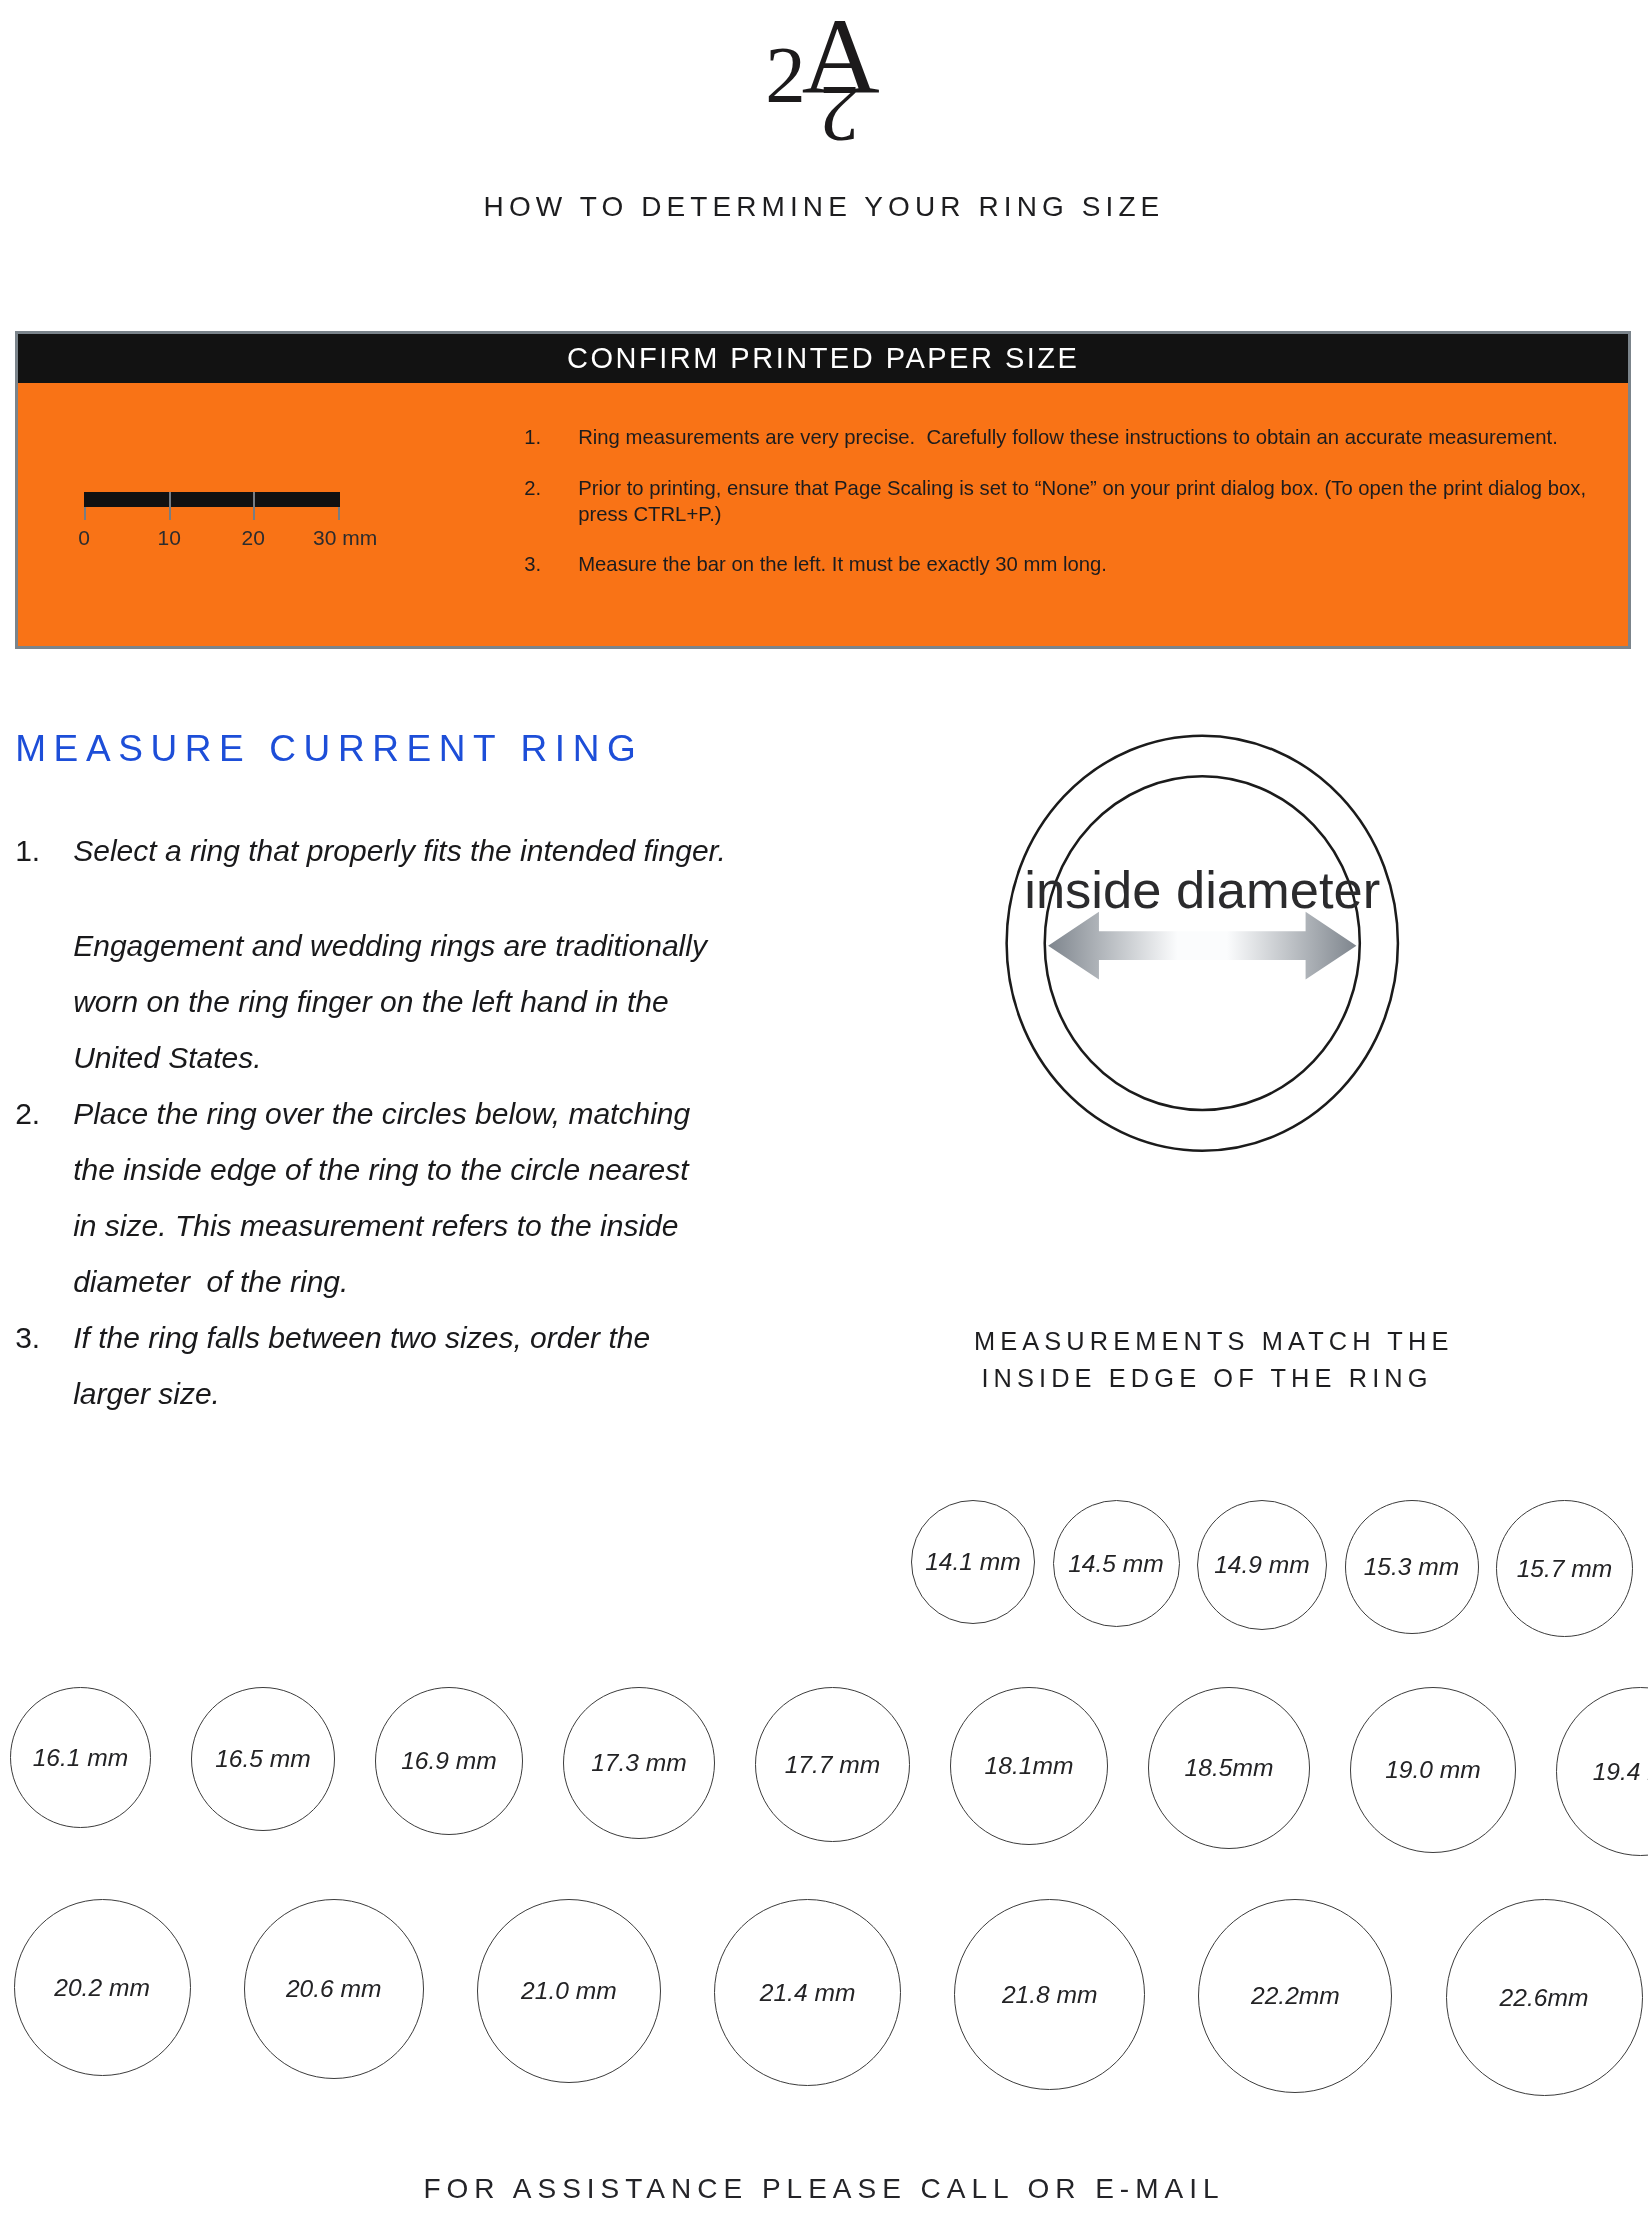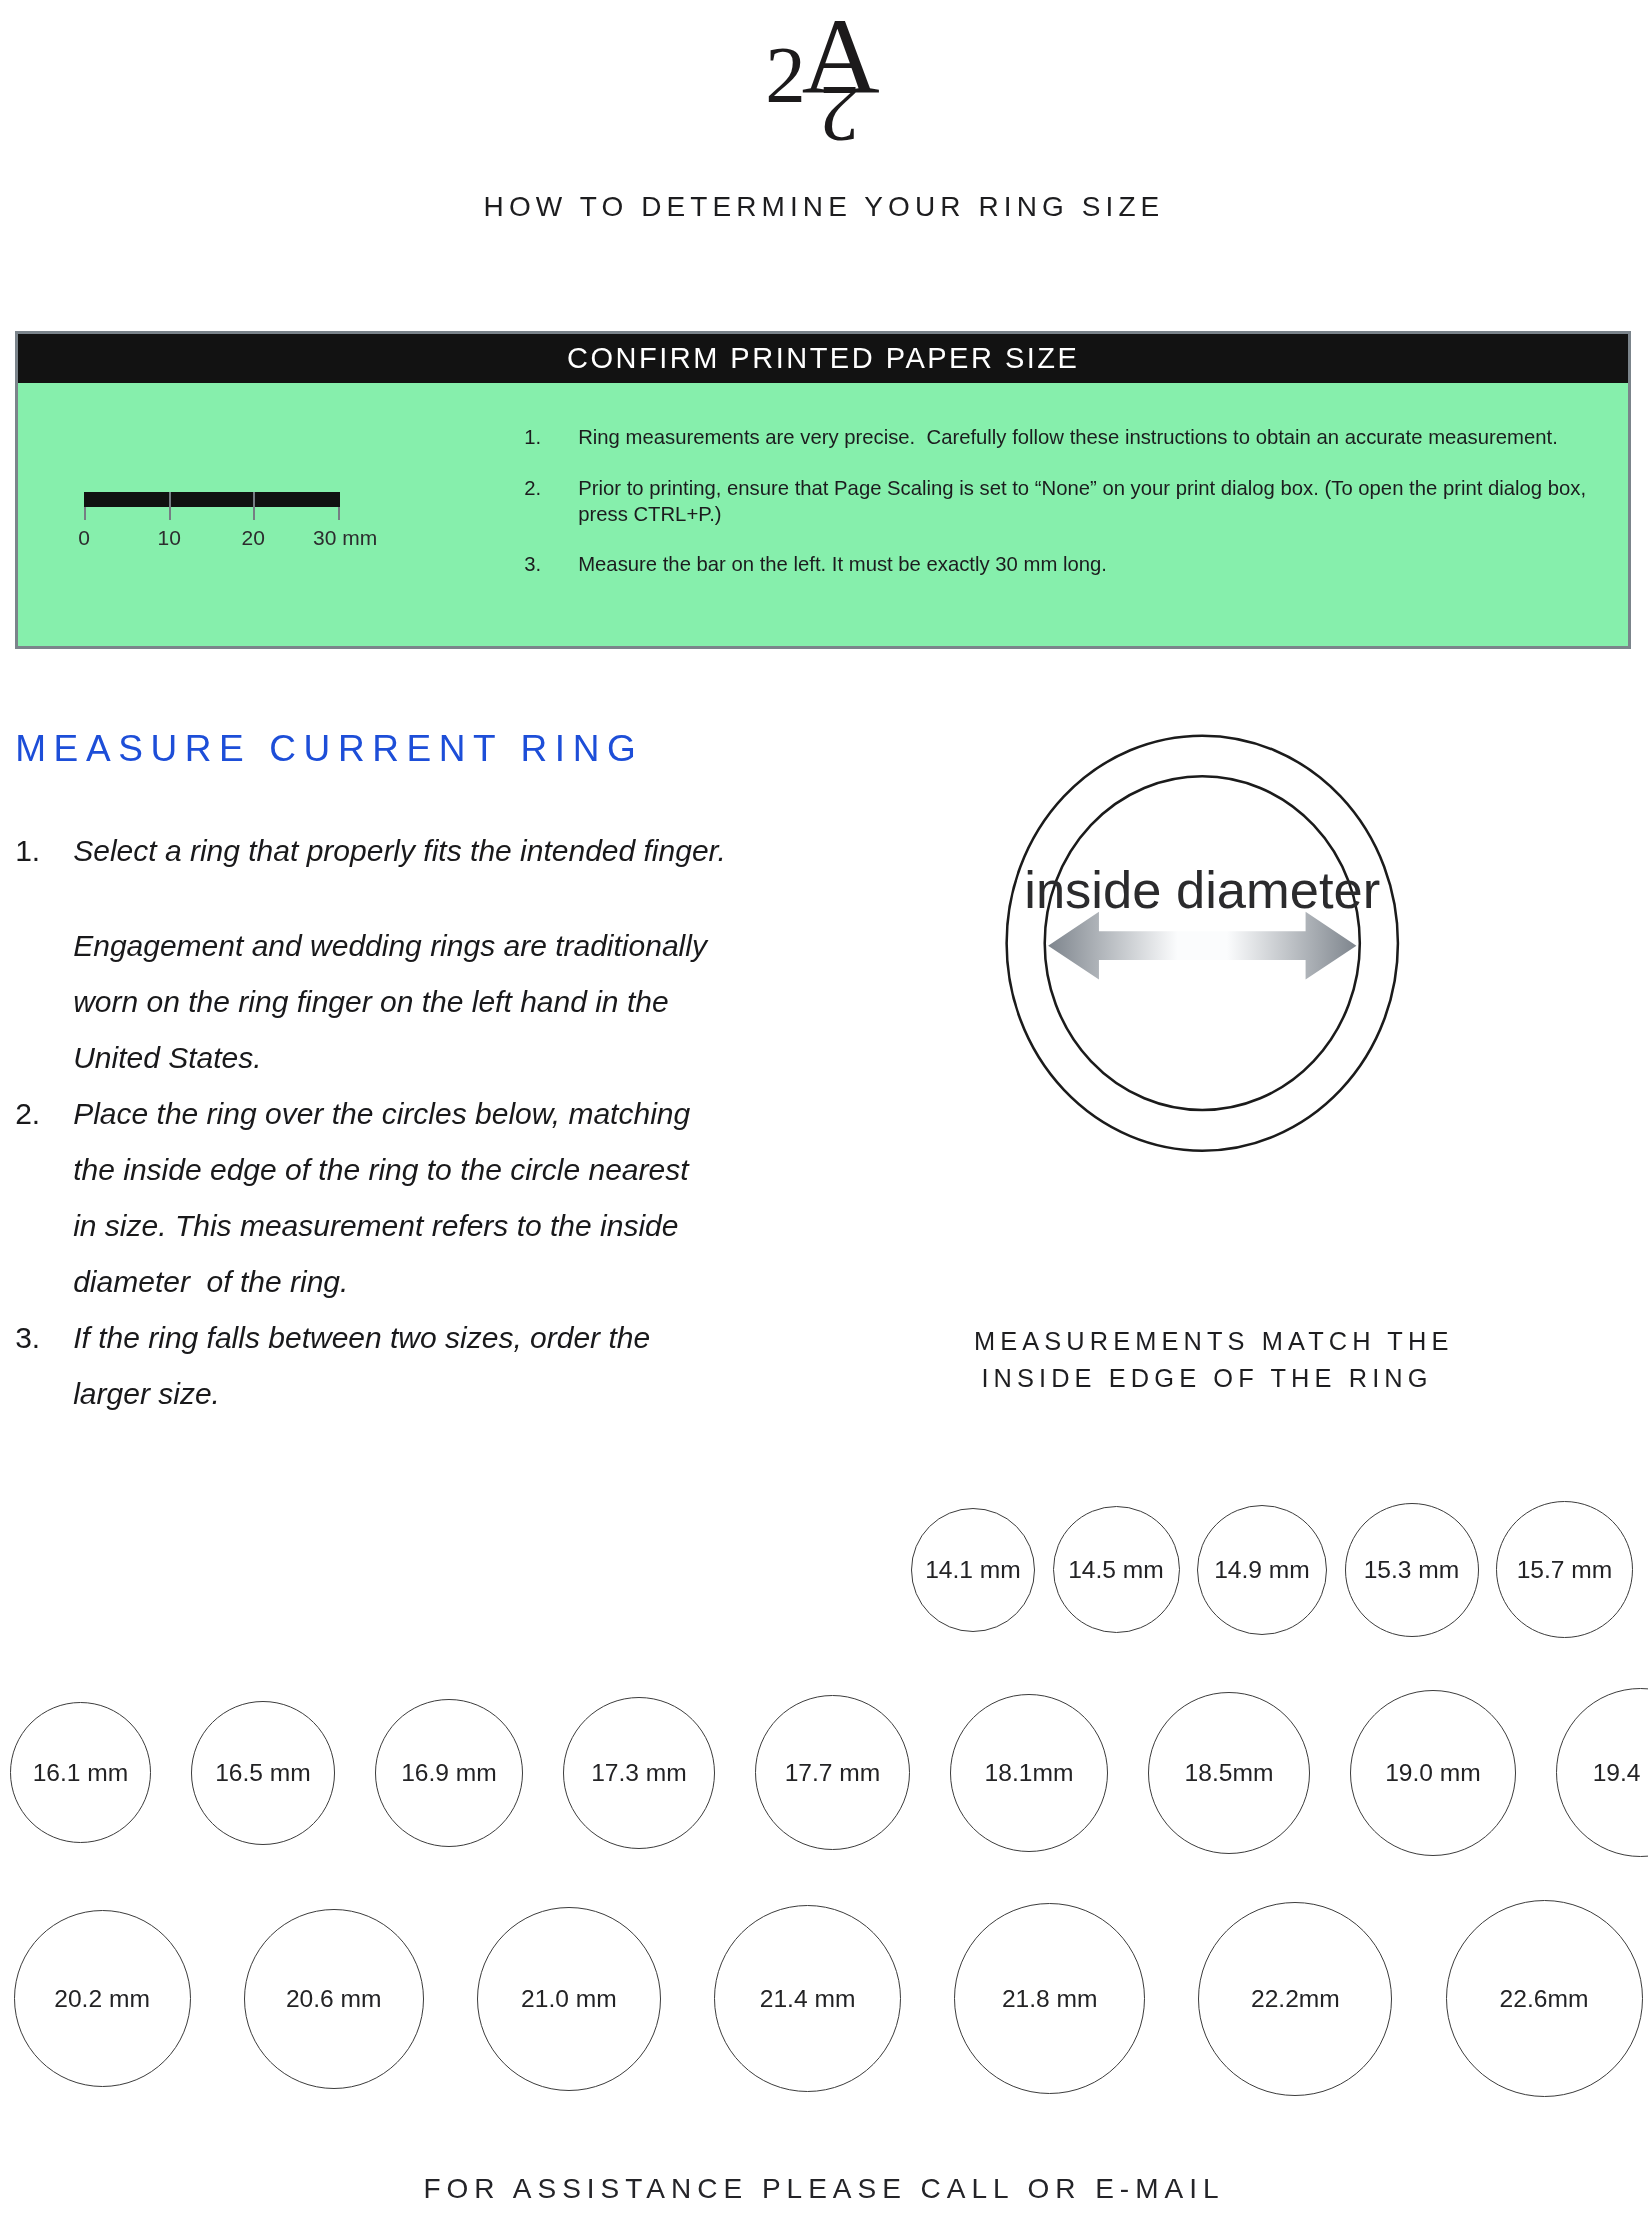--- a/index.html
+++ b/index.html
@@ -15,21 +15,21 @@
 
   .page-title {
     position:absolute; left:0; right:0; top:191px;
     text-align:center; font-size:28px; letter-spacing:5.1px; color:#1d1d1f;
     white-space:nowrap;
   }
 
   
   .confirm-box {
     position:absolute; left:15.2px; top:331px; width:1616px; height:318px;
-    border:3.4px solid #7b848b; box-sizing:border-box; background:#86efac;
+    border:3.4px solid #7b848b; box-sizing:border-box; background:#f97316;
   }
   .confirm-header {
     height:49px; line-height:49px; background:#121212; color:#ffffff;
     text-align:center; font-size:29px; letter-spacing:2.5px;
   }
   .ruler { position:absolute; left:66px; top:158px; width:256px; height:78px; }
   .ruler-bar { position:absolute; left:0; top:0; width:256px; height:15.2px; background:#111111; }
   .ruler-tick { position:absolute; width:1.7px; background:#767d84; }
   .tick-end   { top:15.2px; height:12.7px; }
   .tick-cross { top:0;    height:28px; }
@@ -61,21 +61,21 @@
 
   
   .diagram { position:absolute; left:999px; top:728px; width:415px; height:432px; }
   .diagram-caption {
     position:absolute; left:974px; top:1323px; width:466px;
     text-align:center; font-size:25.4px; letter-spacing:5.1px; line-height:37px;
     color:#1e1e20; white-space:nowrap;
   }
 
   
-  .ring-row { position:absolute; display:flex; justify-content:space-between; align-items:center; }
+  .ring-row { position:absolute; display:flex; justify-content:space-between; align-items:flex-start;font-style:italic; }
   .ring-row-1 { left:911px; top:1500px; width:722px;  height:139px; }
   .ring-row-2 { left:10px;   top:1687px; width:1624px; height:171px;gap:40px; }
   .ring-row-3 { left:13.6px;   top:1899px; width:1629px; height:199px; }
   .ring-circle {
     border:1.7px solid #3c3c3c; border-radius:50%; box-sizing:border-box;
     flex:none; display:flex; align-items:center; justify-content:center;
     background:#ffffff;
   }
   .ring-label { font-size:24.6px; color:#232325; white-space:nowrap; }
 

